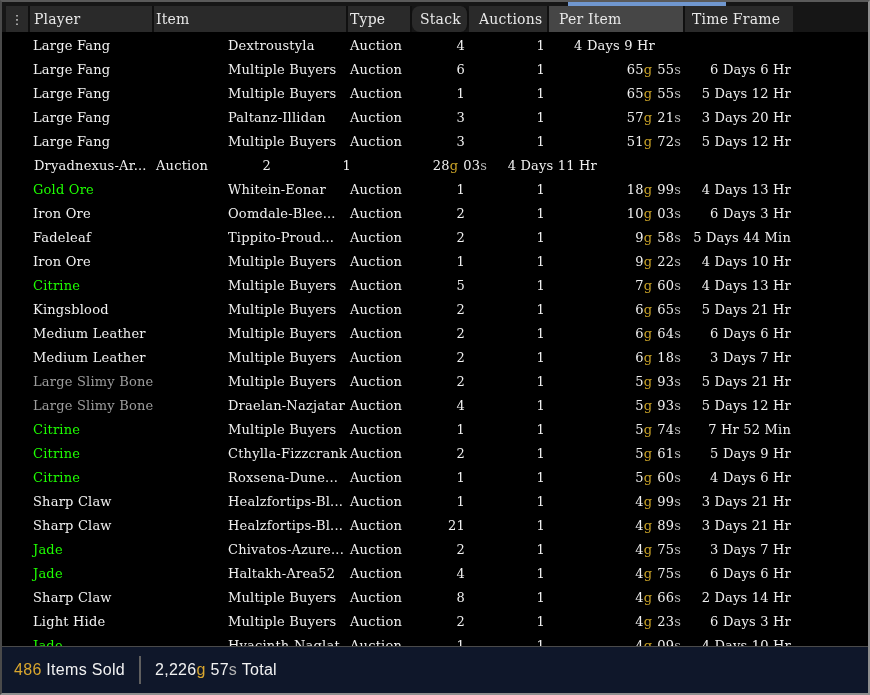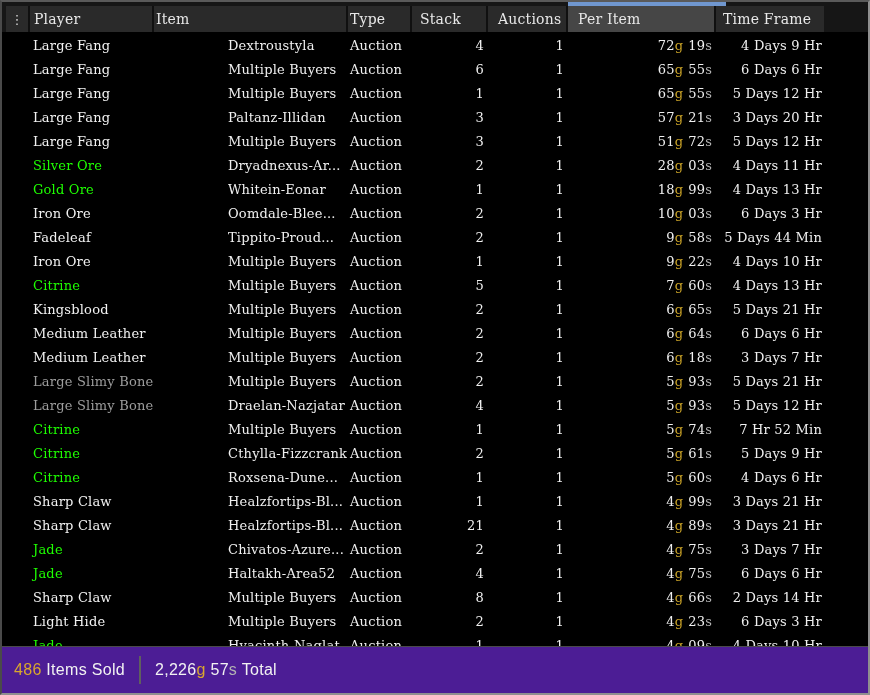--- a/index.html
+++ b/index.html
@@ -21,23 +21,23 @@
     height:26px; line-height:26px; background:#2a2a2a;
     border-right:2px solid #101010;
     color:#e8e8e8; font-size:14px; letter-spacing:.2px;
     white-space:nowrap; overflow:hidden; cursor:pointer;
   }
   .hcell.selected { background:#464646; }
   .c-menu { width:24px; text-align:center; }
   .c-item { width:194px; padding-left:2px; }
   .c-player { width:124px; padding-left:4px; }
   .c-type { width:64px; padding-left:2px; }
-  .c-stack { width:76px; }
+  .c-stack { width:57px;border-radius:8px; }
   .c-auctions { width:80px; }
-  .c-peritem { width:148px; }
+  .c-peritem { width:136px; }
   .c-time { width:108px; }
   .hcell.c-stack { padding-left:8px; }
   .hcell.c-auctions { padding-left:10px; }
   .hcell.c-peritem { padding-left:10px; }
   .hcell.c-time { padding-left:7px; border-right:none; }
   .dots { color:#d5d5d5; font-size:13px; font-family:"DejaVu Sans", sans-serif; }
   
   .tbody { height:614px; padding-top:2px; overflow:hidden; background:#000; flex:0 0 auto; }
   .row { display:flex; height:24px; line-height:24px; padding-left:4px; cursor:pointer; }
   .cell {
@@ -50,21 +50,21 @@
   .cell.c-time { text-align:right; padding-right:2px; }
   .q-common { color:#f2f2f2; }
   .q-uncommon { color:#1eff00; }
   .q-poor { color:#9d9d9d; }
   .gsuf { color:#c9a227; }
   .ssuf { color:#b3b3b3; }
   .silver-num { margin-left:5px; }
   
   .footer {
     height:47px; flex:0 0 auto;
-    background:#4c1d95; border-top:1px solid #4a4a4a;
+    background:#0f172a; border-top:1px solid #4a4a4a;
     display:flex; align-items:center; padding-left:12px;
     font-family:"Liberation Sans", sans-serif; font-size:16px; color:#f2f2f2;
     letter-spacing:.3px;
   }
   .gold-num { color:#d9a62e; }
   .fdivider { display:inline-block; width:2px; height:28px; background:#5f5f5f; margin:0 14px; }
   .footer .sp { white-space:pre; }
 </style>
 </head>
 <body>
@@ -86,21 +86,20 @@
   </div>
 
   <div class="tbody">
     <div class="row">
       <div class="cell c-menu"></div>
       <div class="cell c-item q-common">Large Fang</div>
       <div class="cell c-player">Dextroustyla</div>
       <div class="cell c-type">Auction</div>
       <div class="cell c-stack">4</div>
       <div class="cell c-auctions">1</div>
-      <div class="cell c-peritem"><span>72</span><span class="gsuf">g</span><span class="silver-num">19</span><span class="ssuf">s</span></div>
       <div class="cell c-time">4 Days 9 Hr</div>
     </div>
 
     <div class="row">
       <div class="cell c-menu"></div>
       <div class="cell c-item q-common">Large Fang</div>
       <div class="cell c-player">Multiple Buyers</div>
       <div class="cell c-type">Auction</div>
       <div class="cell c-stack">6</div>
       <div class="cell c-auctions">1</div>
@@ -136,21 +135,20 @@
       <div class="cell c-player">Multiple Buyers</div>
       <div class="cell c-type">Auction</div>
       <div class="cell c-stack">3</div>
       <div class="cell c-auctions">1</div>
       <div class="cell c-peritem"><span>51</span><span class="gsuf">g</span><span class="silver-num">72</span><span class="ssuf">s</span></div>
       <div class="cell c-time">5 Days 12 Hr</div>
     </div>
 
     <div class="row">
       <div class="cell c-menu"></div>
-      <div class="cell c-item q-uncommon">Silver Ore</div>
       <div class="cell c-player">Dryadnexus-Ar...</div>
       <div class="cell c-type">Auction</div>
       <div class="cell c-stack">2</div>
       <div class="cell c-auctions">1</div>
       <div class="cell c-peritem"><span>28</span><span class="gsuf">g</span><span class="silver-num">03</span><span class="ssuf">s</span></div>
       <div class="cell c-time">4 Days 11 Hr</div>
     </div>
 
     <div class="row">
       <div class="cell c-menu"></div>

